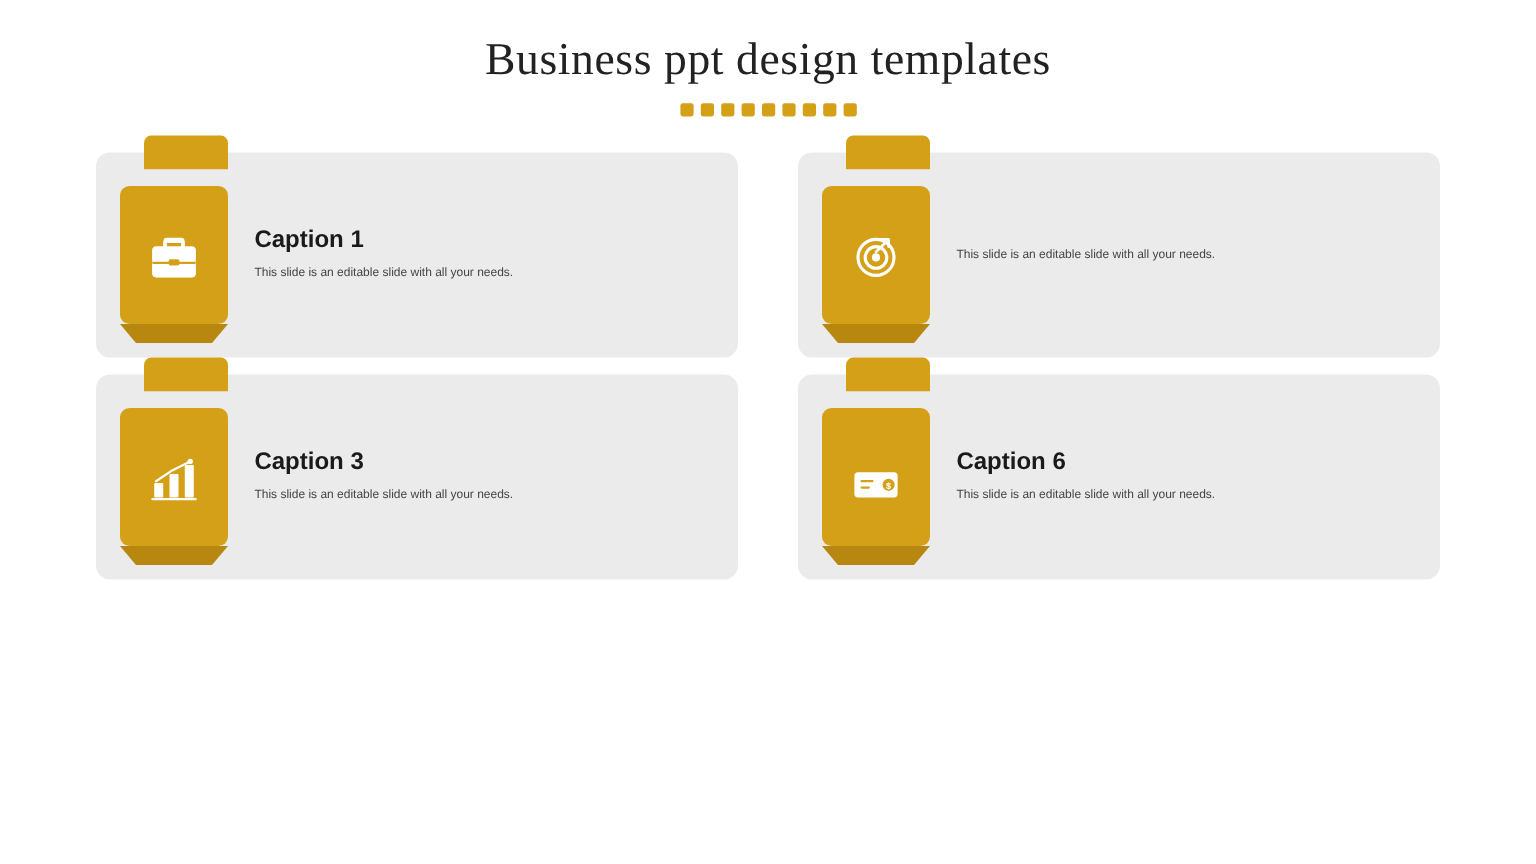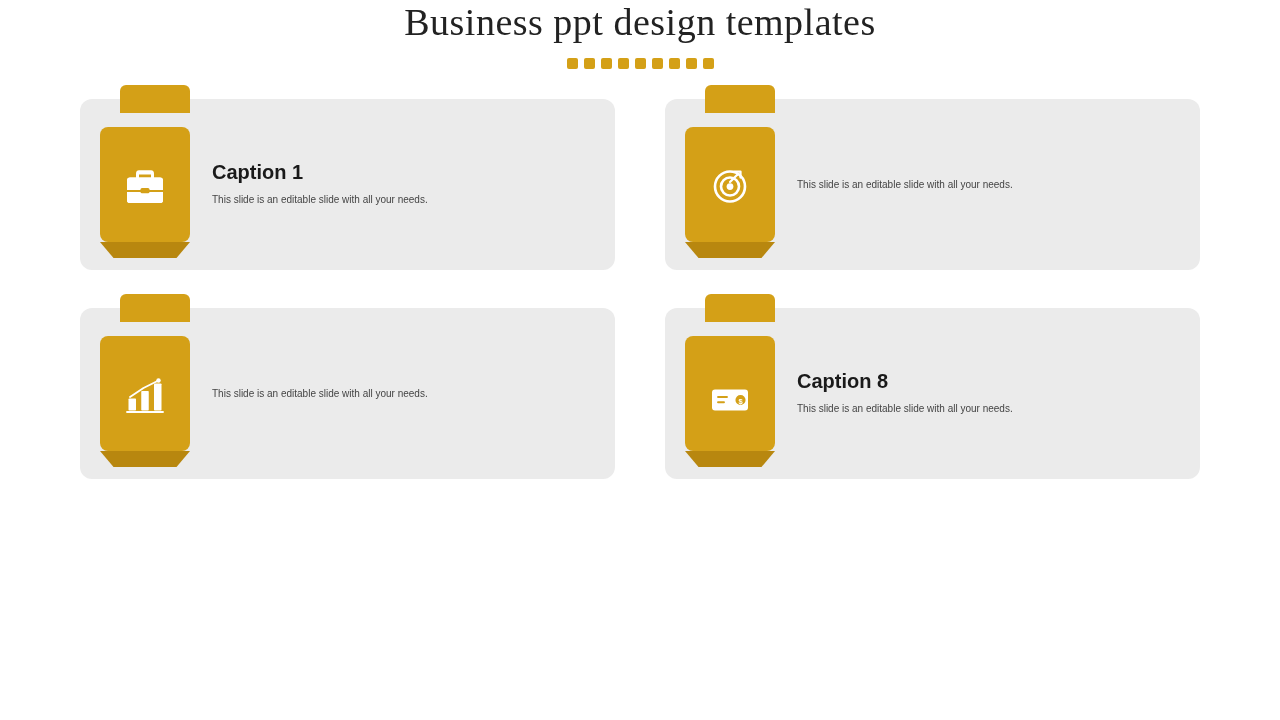--- a/index.html
+++ b/index.html
@@ -8,20 +8,21 @@
       height: 720px;
       background: #ffffff;
       font-family: 'Georgia', serif;
       overflow: hidden;
       display: flex;
       flex-direction: column;
       align-items: center;
     }
     .header {
       text-align: center;
+      padding-top: 28px;
       margin-bottom: 6px;
     }
     .title {
       font-size: 38px;
       font-weight: 400;
       color: #222222;
       letter-spacing: 0.5px;
     }
     .dots-row {
       display: flex;
@@ -32,21 +33,21 @@
     }
     .dot {
       width: 11px;
       height: 11px;
       background: #d4a017;
       border-radius: 2px;
     }
     .cards-grid {
       display: grid;
       grid-template-columns: 1fr 1fr;
-      gap: 38px 50px;
+      gap: 14px 50px;
       padding: 0 80px;
       width: 100%;
     }
     .card-wrapper {
       position: relative;
     }
     .card-tab {
       position: absolute;
       top: -14px;
       left: 40px;
@@ -187,20 +188,21 @@
 
           <rect x="10" y="38" width="10" height="16" rx="1" fill="white"></rect>
           <rect x="27" y="28" width="10" height="26" rx="1" fill="white"></rect>
           <rect x="44" y="18" width="10" height="36" rx="1" fill="white"></rect>
           <line x1="8" y1="56" x2="56" y2="56" stroke="white" stroke-width="2.5" stroke-linecap="round"></line>
           <polyline points="12,36 30,24 50,14" stroke="white" stroke-width="2.5" fill="none" stroke-linecap="round" stroke-linejoin="round"></polyline>
           <circle cx="50" cy="14" r="3" fill="white"></circle>
         </svg>
       </div>
       <div class="card-content">
+        <div class="caption-title">Caption 3</div>
         <div class="caption-text">This slide is an editable slide with all your needs.</div>
       </div>
     </div>
   </div>
 
   <div class="card-wrapper">
     <div class="card-tab"></div>
     <div class="card">
       <div class="icon-box">
         <svg class="icon-svg" viewBox="0 0 64 64" xmlns="http://www.w3.org/2000/svg" style="position:absolute;">
@@ -209,19 +211,19 @@
           <path d="M16 26V20a4 4 0 014-4h28a4 4 0 014 4v6" stroke="white" stroke-width="0" fill="white" opacity="0"></path>
 
           <line x1="16" y1="36" x2="28" y2="36" stroke="#d4a017" stroke-width="2.5" stroke-linecap="round"></line>
           <line x1="16" y1="43" x2="24" y2="43" stroke="#d4a017" stroke-width="2.5" stroke-linecap="round"></line>
 
           <circle cx="46" cy="40" r="8" fill="#d4a017" stroke="white" stroke-width="2.5"></circle>
           <text x="46" y="45" text-anchor="middle" fill="white" font-size="10" font-weight="bold" font-family="Arial">$</text>
         </svg>
       </div>
       <div class="card-content">
-        <div class="caption-title">Caption 8</div>
+        <div class="caption-title">Caption 6</div>
         <div class="caption-text">This slide is an editable slide with all your needs.</div>
       </div>
     </div>
   </div>
 
 </div>
 
 </body></html>

